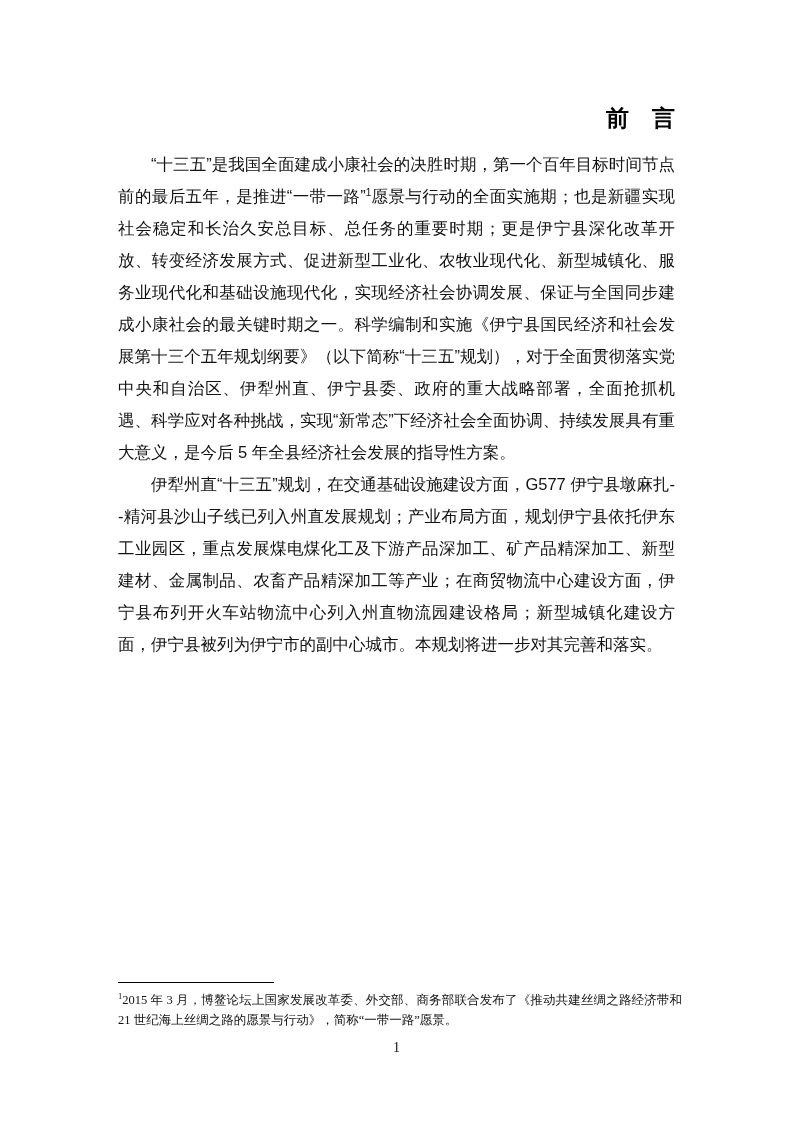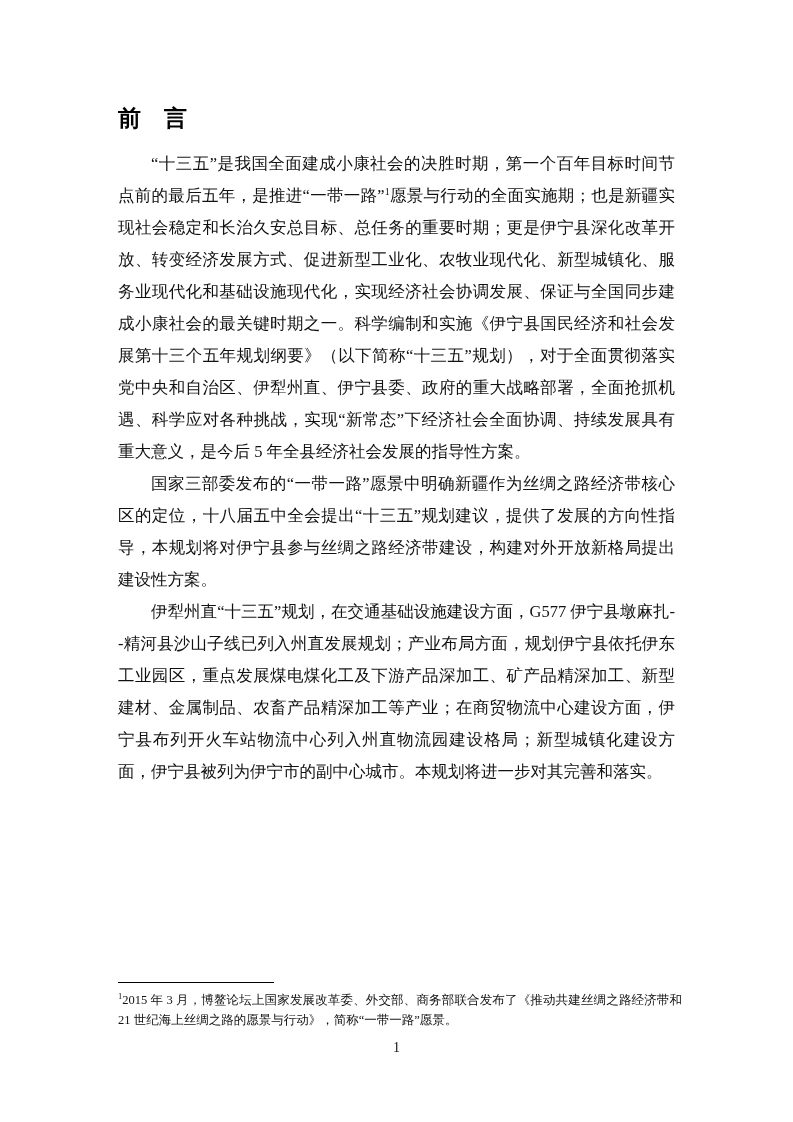--- a/index.html
+++ b/index.html
@@ -12,29 +12,29 @@
     width: 793px;
     height: 1122px;
     background: #ffffff;
     box-sizing: border-box;
     padding: 104px 118px 0 118px;
     color: #111111;
     overflow: hidden;
   }
   .doc-title {
     margin: 0 0 15px 0;
-    text-align: left;
+    text-align: right;
     font-family: "Liberation Sans", "DejaVu Sans", sans-serif;
     font-weight: 700;
     font-size: 23px;
     line-height: 29px;
     color: #000000;
   }
   .body-text {
-    font-family: Liberation Serif, serif;
+    font-family: Liberation Sans, sans-serif;
     font-size: 16.5px;
     line-height: 32px;
     color: #111111;
   }
   .para {
     margin: 0;
     text-align: justify;
     text-indent: 2em;
   }
   .para sup {
@@ -79,21 +79,20 @@
   }
 </style>
 </head>
 <body>
 
 <div class="page">
   <h1 class="doc-title">前　言</h1>
 
   <div class="body-text">
       <p class="para"><span>“十三五”是我国全面建成小康社会的决胜时期，第一个百年目标时间节点前的最后五年，是推进“一带一路”</span><sup>1</sup><span>愿景与行动的全面实施期；也是新疆实现社会稳定和长治久安总目标、总任务的重要时期；更是伊宁县深化改革开放、转变经济发展方式、促进新型工业化、农牧业现代化、新型城镇化、服务业现代化和基础设施现代化，实现经济社会协调发展、保证与全国同步建成小康社会的最关键时期之一。科学编制和实施《伊宁县国民经济和社会发展第十三个五年规划纲要》（以下简称“十三五”规划），对于全面贯彻落实党中央和自治区、伊犁州直、伊宁县委、政府的重大战略部署，全面抢抓机遇、科学应对各种挑战，实现“新常态”下经济社会全面协调、持续发展具有重大意义，是今后 5 年全县经济社会发展的指导性方案。</span></p>
-      <p class="para"><span>国家三部委发布的“一带一路”愿景中明确新疆作为丝绸之路经济带核心区的定位，十八届五中全会提出“十三五”规划建议，提供了发展的方向性指导，本规划将对伊宁县参与丝绸之路经济带建设，构建对外开放新格局提出建设性方案。</span></p>
       <p class="para"><span>伊犁州直“十三五”规划，在交通基础设施建设方面，G577 伊宁县墩麻扎--精河县沙山子线已列入州直发展规划；产业布局方面，规划伊宁县依托伊东工业园区，重点发展煤电煤化工及下游产品深加工、矿产品精深加工、新型建材、金属制品、农畜产品精深加工等产业；在商贸物流中心建设方面，伊宁县布列开火车站物流中心列入州直物流园建设格局；新型城镇化建设方面，伊宁县被列为伊宁市的副中心城市。本规划将进一步对其完善和落实。</span></p>
     </div>
 
   <div class="footnote-area">
     <div class="footnote-rule"></div>
     <p class="footnote"><sup>1</sup><span>2015 年 3 月，博鳌论坛上国家发展改革委、外交部、商务部联合发布了《推动共建丝绸之路经济带和 21 世纪海上丝绸之路的愿景与行动》，简称“一带一路”愿景。</span></p>
   </div>
 
   <div class="page-number">1</div>
 </div>

